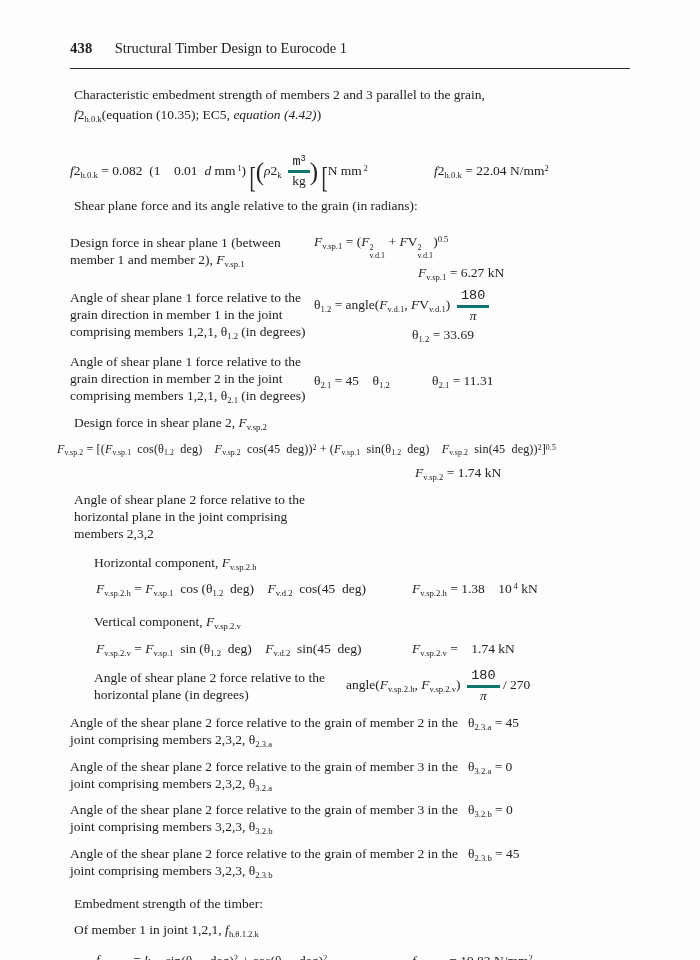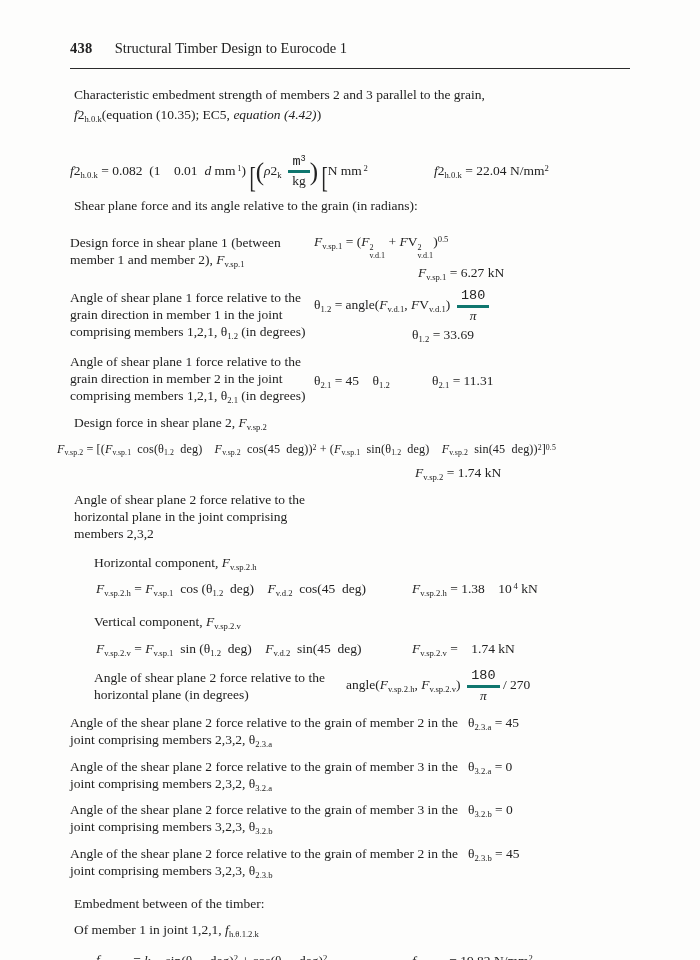--- a/index.html
+++ b/index.html
@@ -140,21 +140,21 @@
   </div>
   <div class="thetarow">
     <div class="lcol">Angle of the shear plane 2 force relative to the grain of member 3 in the joint comprising members 3,2,3, θ<sub>3.2.b</sub></div>
     <div class="rcol eq">θ<sub>3.2.b</sub> = 0</div>
   </div>
   <div class="thetarow">
     <div class="lcol">Angle of the shear plane 2 force relative to the grain of member 2 in the joint comprising members 3,2,3, θ<sub>2.3.b</sub></div>
     <div class="rcol eq">θ<sub>2.3.b</sub> = 45</div>
   </div>
 
-  <p class="label-line" style="margin-top:12px;">Embedment between of the timber:</p>
+  <p class="label-line" style="margin-top:12px;">Embedment strength of the timber:</p>
   <p class="label-line" style="margin-top:9px;">Of member 1 in joint 1,2,1, <i>f</i><sub>h.θ.1.2.k</sub></p>
 
   <div class="eqresrow vcenter finalrow">
     <div class="eq finaleq"><i>f</i><sub>h.θ,1.2.k</sub> = <span class="frac"><span class="den"><i>k</i><sub>80</sub> sin(θ<sub>1.2</sub> deg)<sup>2</sup> + cos(θ<sub>1.2</sub> deg)<sup>2</sup></span></span></div>
     <div class="eq"><i>f</i><sub>h.θ.1.2.k</sub> = 19.82 N/mm<sup>2</sup></div>
   </div>
 
 </div>
 
 </body></html>

